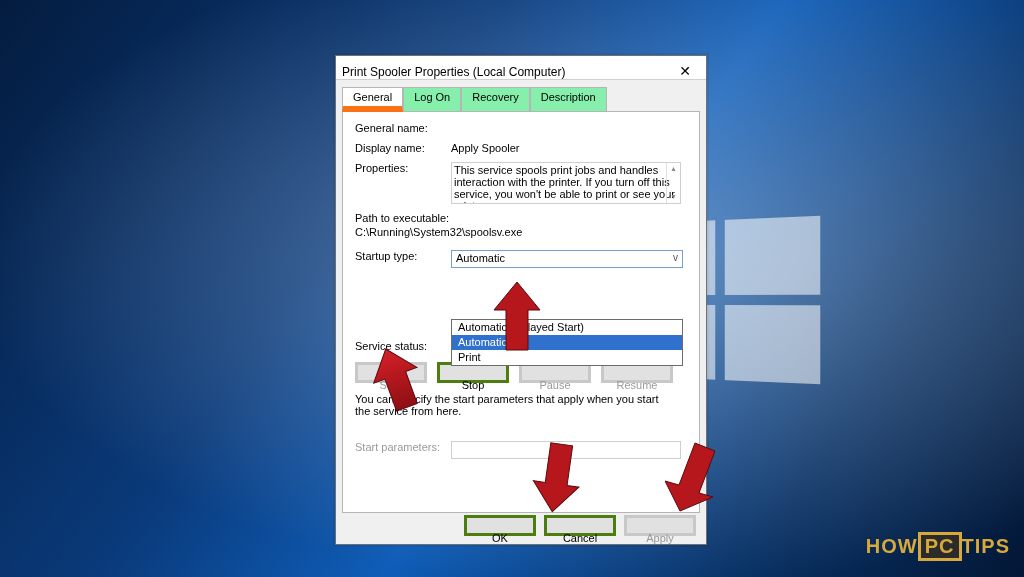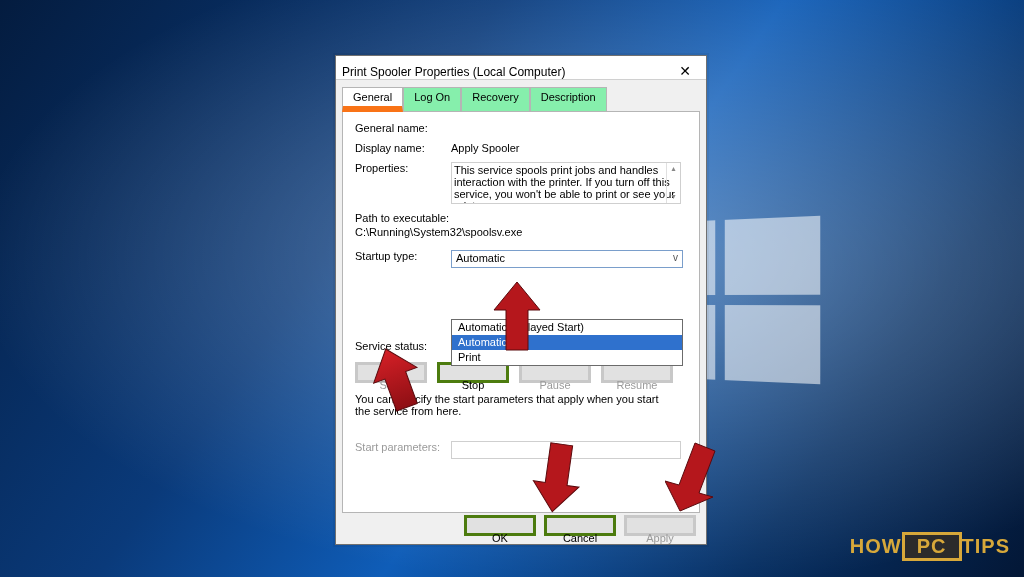--- a/index.html
+++ b/index.html
@@ -38,21 +38,21 @@
     position: absolute;
     right: 14px; bottom: 16px;
     font-size: 20px;
     font-weight: 700;
     color: #d7a83a;
     letter-spacing: 1px;
     display: flex; align-items: center; 
   }
   .watermark .pc {
     border: 3px solid #d7a83a;
-    padding: 0 12px;
+    padding: 0 4px;
     background: #2b2b2b;
     color: #d7a83a;
   }
 
   
   .dialog {
     position: absolute;
     left: 335px; top: 55px;
     width: 372px; height: 490px;
     background: #f0f0f0;

